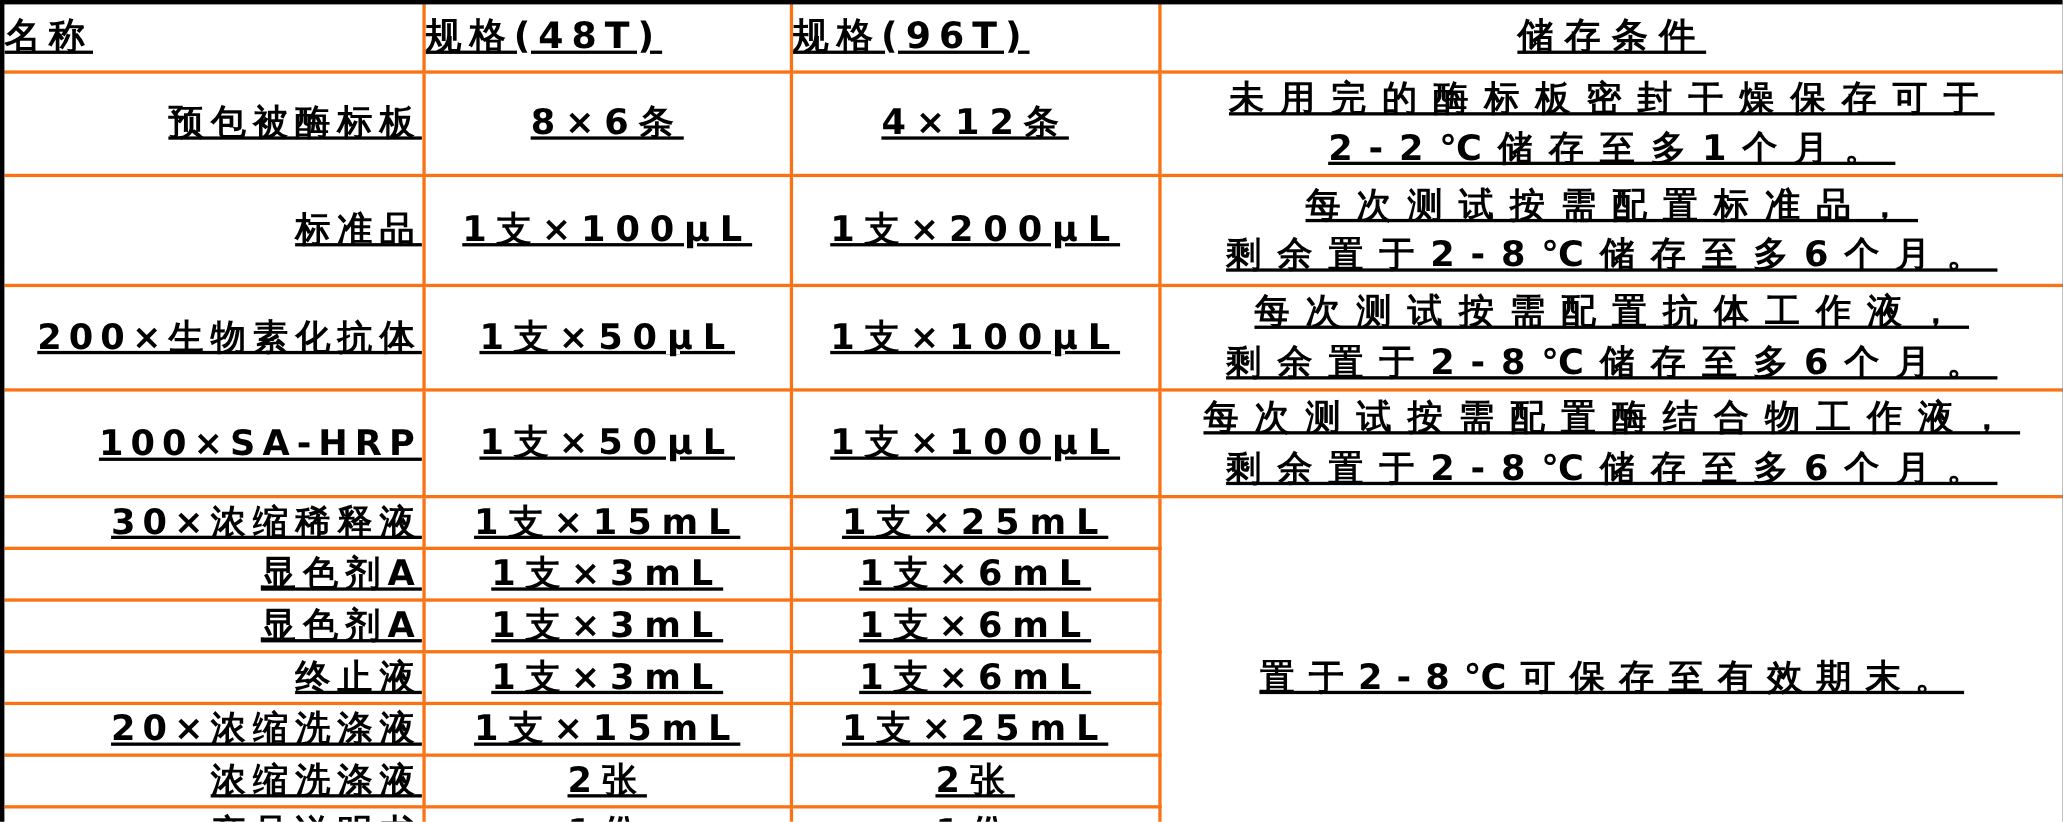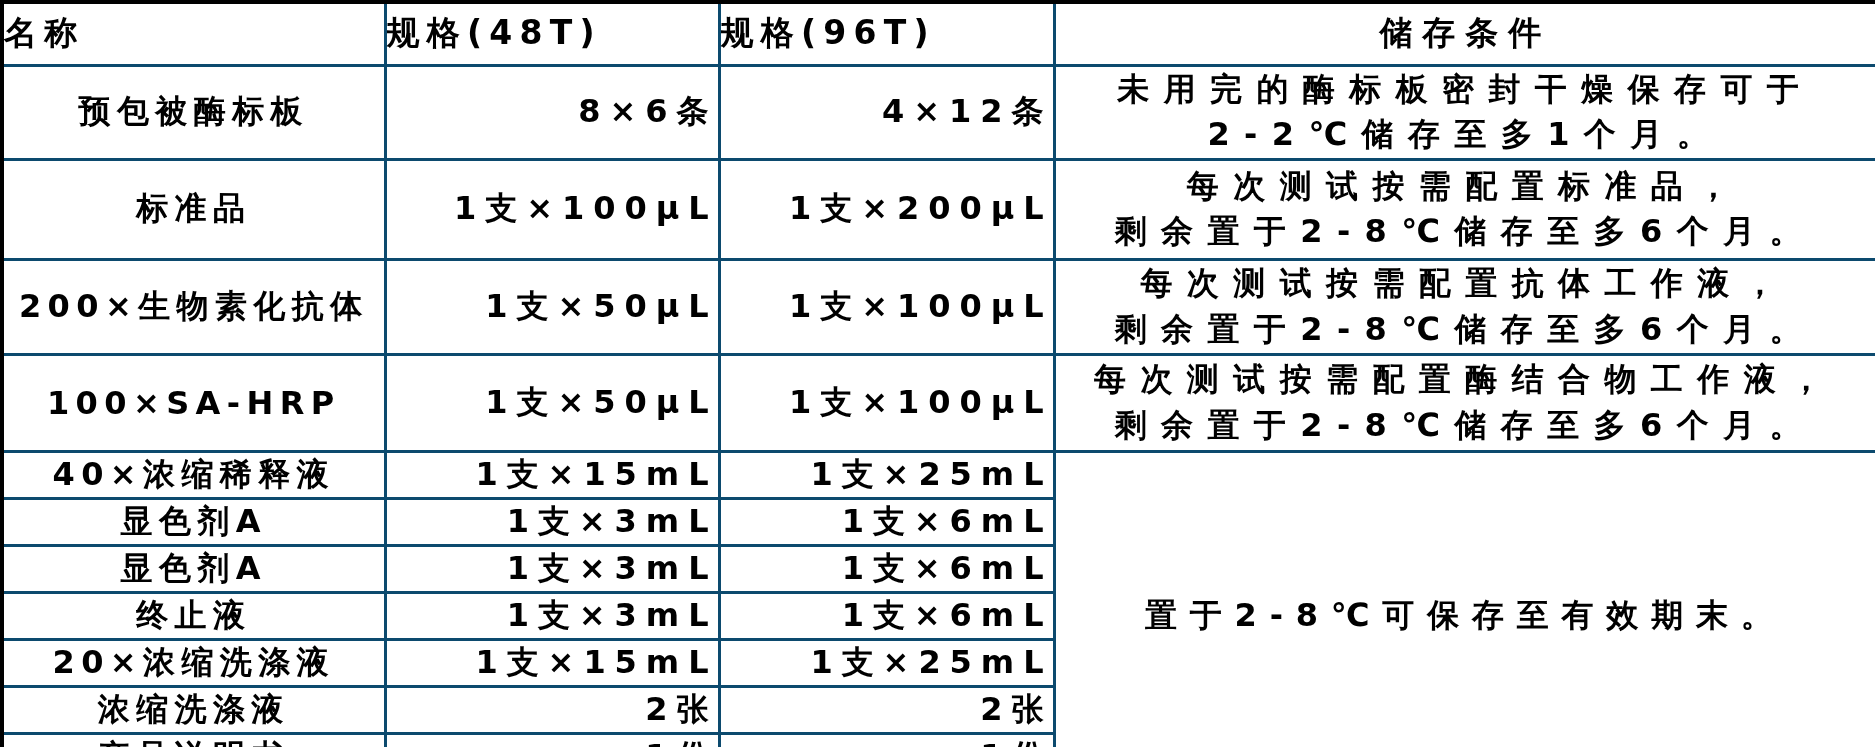--- a/index.html
+++ b/index.html
@@ -19,24 +19,25 @@
     width: 1875px;
     height: 747px;
     background: #ffffff;
     color: #000000;
     font-family: "DejaVu Sans", sans-serif;
     font-weight: bold;
     border: 4px solid #000000;
   }
   table.kit th,
   table.kit td {
-    border: 3px solid #0c4a6e;
+    border: 3px solid #f97316;
     vertical-align: middle;
     overflow: hidden;
     padding: 0;
+    text-decoration: underline;
   }
   
   .col-name    { width: 383px; }
   .col-spec48  { width: 334px; }
   .col-spec96  { width: 335px; }
   .col-storage { width: 823px; }
 
   
   th {
     font-size: 33px;
@@ -49,27 +50,27 @@
   }
   th.h-center {
     text-align: center;
     letter-spacing: 0.30em;
     white-space: nowrap;
   }
 
   
   td { font-size: 32px; }
   td.cell-name {
-    text-align: center;
+    text-align: right;
     padding-left: 10px;
     letter-spacing: 0.20em;
     white-space: nowrap;
   }
   td.cell-spec {
-    text-align: right;
+    text-align: center;
     padding-left: 18px;
     letter-spacing: 0.28em;
     white-space: nowrap;
   }
   td.cell-storage {
     text-align: center;
     letter-spacing: 0.45em;
   }
   td.cell-storage-merged {
     text-align: center;
@@ -146,21 +147,21 @@
       <tr class="rh-r4">
         <td class="cell-name">100×SA-HRP</td>
         <td class="cell-spec">1支×50μL</td>
         <td class="cell-spec">1支×100μL</td>
         <td class="cell-storage">
           <span class="storage-line">每次测试按需配置酶结合物工作液，</span>
           <span class="storage-line">剩余置于2-8℃储存至多6个月。</span>
         </td>
       </tr>
       <tr class="rh-sm1">
-        <td class="cell-name">40×浓缩稀释液</td>
+        <td class="cell-name">30×浓缩稀释液</td>
         <td class="cell-spec">1支×15mL</td>
         <td class="cell-spec">1支×25mL</td>
         <td class="cell-storage-merged" rowspan="7">置于2-8℃可保存至有效期末。</td>
       </tr>
       <tr class="rh-sm2">
         <td class="cell-name">显色剂A</td>
         <td class="cell-spec">1支×3mL</td>
         <td class="cell-spec">1支×6mL</td>
       </tr>
       <tr class="rh-sm3">

